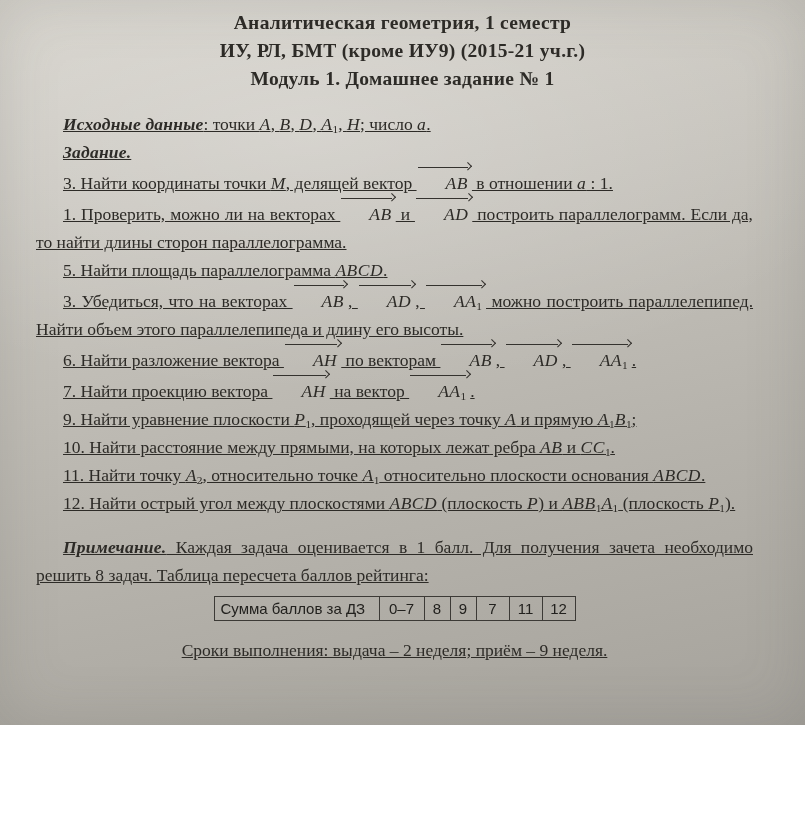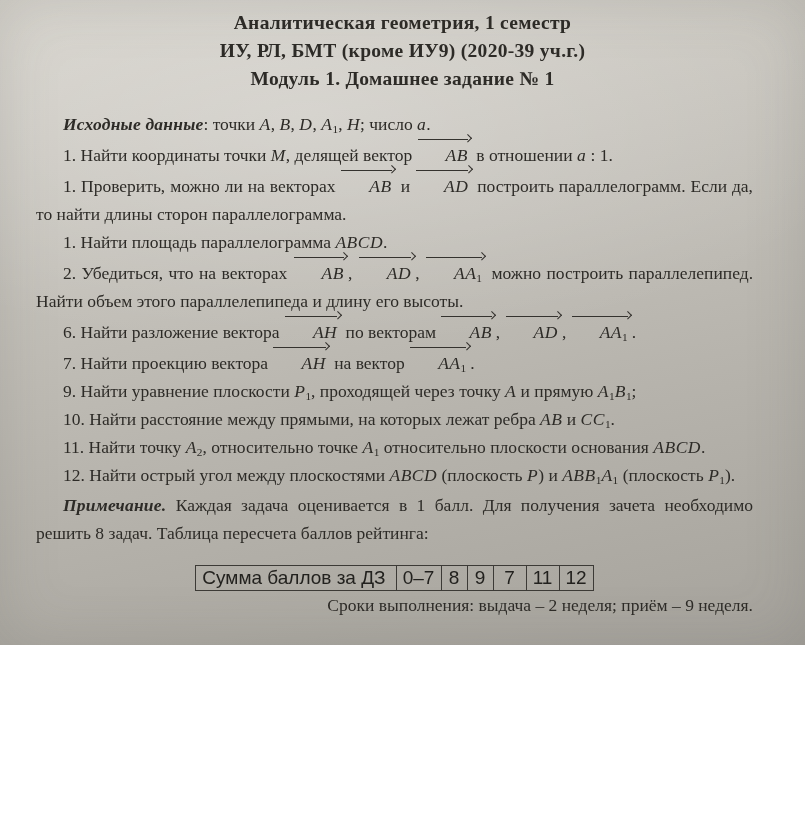--- a/index.html
+++ b/index.html
@@ -3,92 +3,93 @@
 <meta charset="utf-8">
 <style>
   html, body { margin: 0; padding: 0; }
   body {
     width: 805px; height: 825px;
     overflow: hidden;
     font-family: "Liberation Serif", "DejaVu Serif", serif;
   }
   .page {
     position: relative;
-    width: 805px; height: 645px;
+    width: 805px; height: 725px;
     background:
       radial-gradient(ellipse 120% 60% at 38% 18%, rgba(255,255,255,0.22), rgba(255,255,255,0) 60%),
       linear-gradient(168deg, #d6d3cc 0%, #c8c5be 28%, #b7b4ad 62%, #aba8a1 88%, #a5a29c 100%);
     color: #2d2b27;
     box-shadow: inset 0 0 60px rgba(90,88,82,0.18);
   }
   header { padding-top: 9px; text-align: center; }
   .title-line {
     font-size: 19.5px; font-weight: 700; line-height: 28px;
     letter-spacing: 0.3px;
   }
   main { padding: 0 52px 0 36px; }
   .para {
     margin: 0; font-size: 17.5px; line-height: 28px;
-    text-align: justify; text-indent: 27px;
+    text-align: justify; text-indent: 27px; text-decoration: underline;
   }
   .intro-gap { margin-top: 17px; }
-  .note-gap { margin-top: 2px; }
+  .note-gap { margin-top: 16px; }
   .seg-bi { font-weight: 700; font-style: italic; letter-spacing: 0.2px; }
   .seg-v { font-style: italic; letter-spacing: 0.5px; }
   sub { font-size: 65%; font-style: normal; line-height: 0; vertical-align: -0.28em; letter-spacing: 0; }
   .seg-vec {
     font-style: italic; letter-spacing: 0.5px;
     position: relative; display: inline-block;
     padding: 3px 4px 0 2px;
   }
   .seg-vec::before {
     content: ""; position: absolute; top: 1px; left: 1px; right: 4px;
     height: 1.3px; background: #34322e;
   }
   .seg-vec::after {
     content: ""; position: absolute; top: -0.5px; right: 1px;
     width: 4.6px; height: 4.6px;
     border-top: 1.3px solid #34322e; border-right: 1.3px solid #34322e;
     transform: translateY(-50%) rotate(45deg);
   }
   table.rating {
-    margin: 18px auto 0 auto;
+    margin: 7px auto 0 auto;
     border-collapse: collapse;
     font-family: "Liberation Sans", "DejaVu Sans", sans-serif;
-    font-size: 19px; color: #22211e;
+    font-size: 15px; color: #22211e;
   }
   table.rating td {
     border: 1.4px solid #3c3a36;
     padding: 1px 6px; height: 21px;
     text-align: center; white-space: nowrap;
   }
   table.rating td.lbl { text-align: left; padding-left: 6px; padding-right: 10px; min-width: 148px; }
   table.rating td.c-range { min-width: 32px; }
   table.rating td.c-n { min-width: 13px; }
   table.rating td.c-w { min-width: 20px; }
-  .footer-line { text-indent: 0; text-align: right; }
+  .footer-line { margin-top: 15px; text-indent: 0; text-align: center; }
 </style>
 </head>
 <body>
 
 <div class="page">
 
   <header>
     <div class="title-line">Аналитическая геометрия, 1 семестр</div>
-    <div class="title-line">ИУ, РЛ, БМТ (кроме ИУ9) (2020-39 уч.г.)</div>
+    <div class="title-line">ИУ, РЛ, БМТ (кроме ИУ9) (2015-21 уч.г.)</div>
     <div class="title-line">Модуль 1. Домашнее задание № 1</div>
   </header>
 
   <main>
     <p class="para intro-gap"><span class="seg-bi">Исходные данные</span><span>:  точки </span><span class="seg-v">A</span><span>, </span><span class="seg-v">B</span><span>, </span><span class="seg-v">D</span><span>, </span><span class="seg-v">A<sub>1</sub></span><span>, </span><span class="seg-v">H</span><span>;  число </span><span class="seg-v">a</span><span>.</span></p>
+    <p class="para"><span class="seg-bi">Задание.</span></p>
 
-    <p class="para"><span>1. Найти координаты точки </span><span class="seg-v">M</span><span>, делящей вектор </span><span class="seg-vec">AB</span><span> в отношении </span><span class="seg-v">a</span><span> : 1.</span></p>
+    <p class="para"><span>3. Найти координаты точки </span><span class="seg-v">M</span><span>, делящей вектор </span><span class="seg-vec">AB</span><span> в отношении </span><span class="seg-v">a</span><span> : 1.</span></p>
     <p class="para"><span>1. Проверить, можно ли на векторах </span><span class="seg-vec">AB</span><span> и </span><span class="seg-vec">AD</span><span> построить параллелограмм.  Если да, то найти длины сторон параллелограмма.</span></p>
-    <p class="para"><span>1. Найти площадь параллелограмма </span><span class="seg-v">ABCD</span><span>.</span></p>
-    <p class="para"><span>2. Убедиться, что на векторах </span><span class="seg-vec">AB</span><span>, </span><span class="seg-vec">AD</span><span>, </span><span class="seg-vec">AA<sub>1</sub></span><span> можно построить параллелепипед. Найти объем этого параллелепипеда и длину его высоты.</span></p>
+    <p class="para"><span>5. Найти площадь параллелограмма </span><span class="seg-v">ABCD</span><span>.</span></p>
+    <p class="para"><span>3. Убедиться, что на векторах </span><span class="seg-vec">AB</span><span>, </span><span class="seg-vec">AD</span><span>, </span><span class="seg-vec">AA<sub>1</sub></span><span> можно построить параллелепипед. Найти объем этого параллелепипеда и длину его высоты.</span></p>
     <p class="para"><span>6. Найти разложение вектора </span><span class="seg-vec">AH</span><span> по векторам </span><span class="seg-vec">AB</span><span>, </span><span class="seg-vec">AD</span><span>, </span><span class="seg-vec">AA<sub>1</sub></span><span>.</span></p>
     <p class="para"><span>7. Найти проекцию вектора </span><span class="seg-vec">AH</span><span> на вектор </span><span class="seg-vec">AA<sub>1</sub></span><span>.</span></p>
     <p class="para"><span>9. Найти уравнение плоскости </span><span class="seg-v">P<sub>1</sub></span><span>, проходящей через точку </span><span class="seg-v">A</span><span> и прямую </span><span class="seg-v">A<sub>1</sub></span><span class="seg-v">B<sub>1</sub></span><span>;</span></p>
     <p class="para"><span>10. Найти расстояние между прямыми, на которых лежат ребра </span><span class="seg-v">AB</span><span> и </span><span class="seg-v">CC<sub>1</sub></span><span>.</span></p>
     <p class="para"><span>11. Найти точку </span><span class="seg-v">A<sub>2</sub></span><span>, относительно точке </span><span class="seg-v">A<sub>1</sub></span><span> относительно плоскости основания </span><span class="seg-v">ABCD</span><span>.</span></p>
     <p class="para"><span>12. Найти острый угол между плоскостями </span><span class="seg-v">ABCD</span><span> (плоскость </span><span class="seg-v">P</span><span>) и </span><span class="seg-v">ABB<sub>1</sub></span><span class="seg-v">A<sub>1</sub></span><span> (плоскость </span><span class="seg-v">P<sub>1</sub></span><span>).</span></p>
 
     <p class="para note-gap"><span class="seg-bi">Примечание.</span><span>  Каждая задача оценивается в 1 балл.  Для получения зачета необходимо решить 8 задач. Таблица пересчета баллов рейтинга:</span></p>
 
     <table class="rating">

